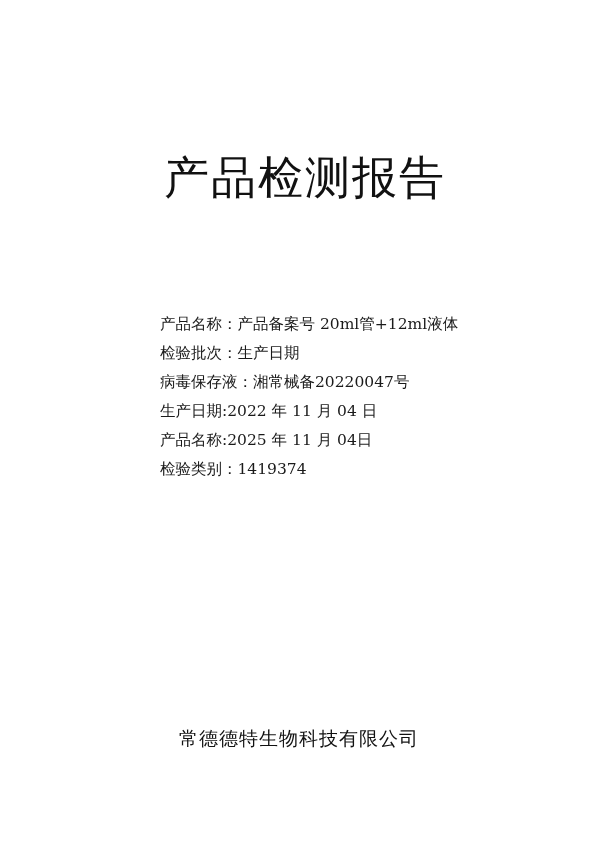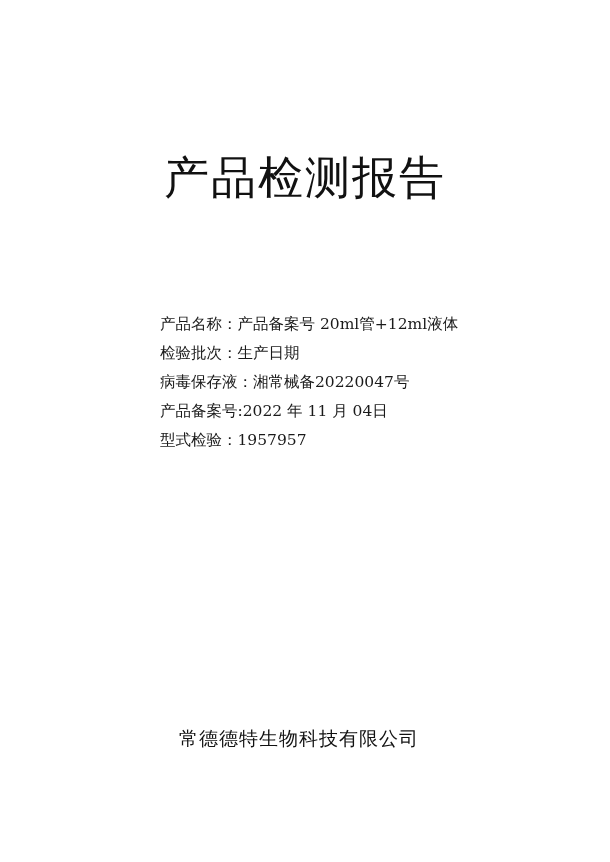--- a/index.html
+++ b/index.html
@@ -80,26 +80,29 @@
     </div>
 
     <div class="meta-row">
       <span class="label">检验批次：</span><span class="value">生产日期</span>
     </div>
 
     <div class="meta-row">
       <span class="label">病毒保存液：</span><span class="value">湘常械备20220047号</span>
     </div>
 
-
     <div class="meta-row">
-      <span class="label">产品备案号:</span><span class="value">2022 年 11 月 04日</span>
+      <span class="label">生产日期:</span><span class="value">2022 年 11 月 04 日</span>
     </div>
 
     <div class="meta-row">
-      <span class="label">型式检验：</span><span class="value">1957957</span>
+      <span class="label">产品名称:</span><span class="value">2025 年 11 月 04日</span>
+    </div>
+
+    <div class="meta-row">
+      <span class="label">检验类别：</span><span class="value">1419374</span>
     </div>
 
   </div>
 
   <div class="company">常德德特生物科技有限公司</div>
 
 </div>
 
 </body></html>

